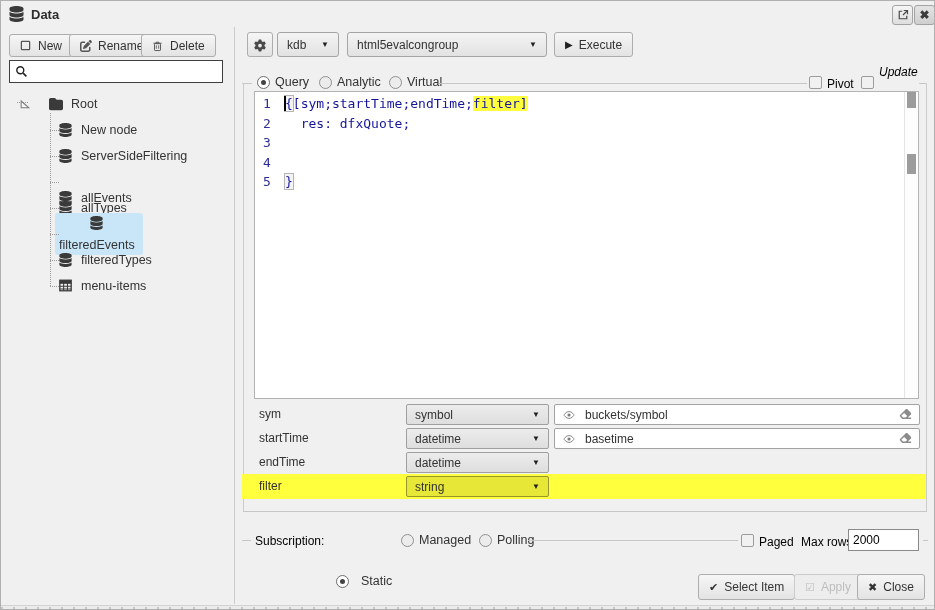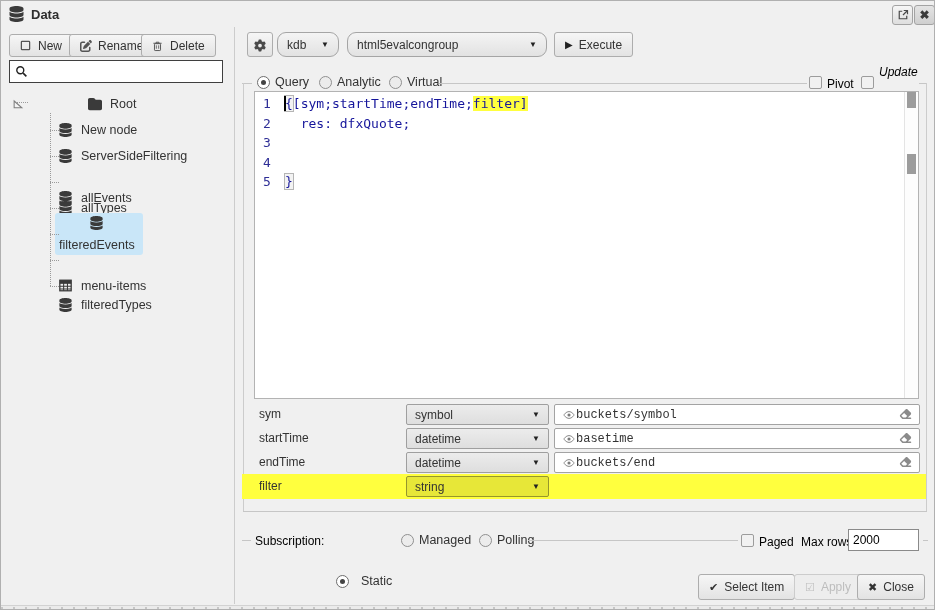--- a/index.html
+++ b/index.html
@@ -19,21 +19,21 @@
   .winbtn.close { background:linear-gradient(#e4e4e4,#cfcfcf); font-weight:bold; }
   .winbtn.close span { font-size:12px; color:#3a3a3a; }
   
   .btn { position:absolute; display:inline-flex; align-items:center; gap:6px; padding:0 10px; height:23px;
          background:linear-gradient(#f6f6f6,#e3e3e3); border:1px solid #adadad; border-radius:3px;
          font-size:12px; color:#333; white-space:nowrap; }
   .btn .ic { display:inline-flex; width:12px; height:12px; }
   .btn.disabled { color:#b3b3b3; border-color:#cccccc; background:#ededed; }
   .btn.disabled svg path, .btn.disabled span { color:#bdbdbd; fill:#bdbdbd; }
   .select { position:absolute; height:25px; background:linear-gradient(#f4f4f4,#e2e2e2); border:1px solid #a5a5a5;
-            border-radius:9px; display:flex; align-items:center; padding:0 9px; font-size:12px; color:#333; }
+            border-radius:3px; display:flex; align-items:center; padding:0 9px; font-size:12px; color:#333; }
   .select .caret { margin-left:auto; font-size:8px; color:#222; padding-left:10px; }
   .radio { width:13px; height:13px; border-radius:50%; border:1px solid #909090; background:#ececec; display:inline-block; position:relative; flex:none; }
   .radio.checked { background:#fff; border-color:#6d6d6d; }
   .radio.checked::after { content:''; position:absolute; left:3px; top:3px; width:5px; height:5px; border-radius:50%; background:#444; }
   .checkbox { width:13px; height:13px; border:1px solid #9c9c9c; background:#f1f1f1; border-radius:2px; display:inline-block; flex:none; }
   .hline { position:absolute; height:1px; background:#c6c6c6; }
   .vline { position:absolute; width:1px; background:#cccccc; }
   .lbl { position:absolute; font-size:12px; color:#000000; white-space:nowrap; }
   
   .search-box { position:absolute; left:8px; top:59px; width:214px; height:23px; background:#fff;
@@ -58,21 +58,21 @@
   .editor-scroll { position:absolute; right:0; top:0; width:14px; height:100%; background:#fdfdfd; border-left:1px solid #e4e4e4; }
   .sb-marker { position:absolute; left:2px; width:9px; background:#9c9c9c; }
   
   .param-row { position:absolute; left:241px; width:684px; height:25px; }
   .param-row.hlrow { background:#ffff3e; }
   .param-name { position:absolute; left:17px; top:0; line-height:25px; font-size:12px; color:#333; }
   .pdrop { position:absolute; left:164px; top:2px; width:143px; height:21px; background:linear-gradient(#ececec,#dedede);
            border:1px solid #9f9f9f; border-radius:2px; display:flex; align-items:center; padding:0 8px; font-size:12px; }
   .pdrop .caret { margin-left:auto; font-size:8px; color:#222; }
   .pval { position:absolute; left:312px; top:2px; width:366px; height:21px; background:#fff; border:1px solid #a3a3a3;
-          border-radius:2px; display:flex; align-items:center; padding:0 7px; font-size:12px;font-family:Liberation Mono, monospace; }
+          border-radius:2px; display:flex; align-items:center; padding:0 7px; gap:9px; font-size:12px; }
   .pval .eraser { margin-left:auto; display:inline-flex; width:13px; height:13px; }
   .param-row.hlrow .pdrop { background:#e7e738; border-color:#96962c; }
   .param-row.hlrow .pval  { background:#ffff55; border-color:#b0b036; }
   
   .bottom-strip { position:absolute; left:0; top:604px; width:935px; height:6px; background:#ebebeb; border-top:1px solid #d2d2d2; }
   .bottom-strip::after { content:''; position:absolute; left:0; top:1px; width:100%; height:2px; opacity:.55;
     background:repeating-linear-gradient(90deg,#a8a8a8 0 2px,transparent 2px 12px); }
   .iconsvg { display:inline-flex; }
 </style>
 </head>
@@ -133,21 +133,21 @@
           <circle cx="6.5" cy="6.5" r="4.3" fill="none" stroke="#222" stroke-width="1.7"></circle>
           <path stroke="#222" stroke-width="1.9" d="M10 10l4 4"></path>
         </svg>
     </span>
     <input value="" style="">
   </div>
 
   <div>
     <span class="dot-v" style="left:49px; top:112px; height:173px;"></span>
     <span class="dot-h" style="left:16px; top:101px; width:11px;"></span>
-    <div class="tree-row" style="top:90px; left:11px;gap:46px;">
+    <div class="tree-row" style="top:90px; left:18px;">
       <span class="iconsvg" style="width:12px;height:12px;margin-right:14px;">
         <svg viewBox="0 0 14 14" width="12" height="12">
             <path d="M2.5 3.5 L11.5 11.5 L2.5 11.5 Z" fill="#f4f4f4" stroke="#7d7d7d" stroke-width="1.2"></path>
           </svg>
       </span>
       <span class="tree-sel">
         <span class="tree-icon">
           <svg viewBox="0 0 512 512" width="15" height="14">
               <path fill="#3a3a3a" d="M64 480H448c35.3 0 64-28.7 64-64V160c0-35.3-28.7-64-64-64H288c-10.1 0-19.6-4.7-25.6-12.8L243.2 57.6C231.1 41.5 212.1 32 192 32H64C28.7 32 0 60.7 0 96V416c0 35.3 28.7 64 64 64z"></path>
             </svg>
@@ -204,21 +204,21 @@
     <span class="tree-sel selected">
       <span class="tree-icon">
               <svg viewBox="0 0 448 512" width="13" height="14">
                 <path fill="#3a3a3a" d="M448 80v48c0 44.2-100.3 80-224 80S0 172.2 0 128V80C0 35.8 100.3 0 224 0s224 35.8 224 80zM393.2 214.7c20.8-7.4 39.9-16.9 54.8-28.6V288c0 44.2-100.3 80-224 80S0 332.2 0 288V186.1c14.9 11.8 34 21.2 54.8 28.6C99.7 230.7 159.5 240 224 240s124.3-9.3 169.2-25.3zM0 346.1c14.9 11.8 34 21.2 54.8 28.6C99.7 390.7 159.5 400 224 400s124.3-9.3 169.2-25.3c20.8-7.4 39.9-16.9 54.8-28.6V432c0 44.2-100.3 80-224 80S0 476.2 0 432V346.1z"></path>
               </svg>
             </span>
       <span class="tree-label">filteredEvents</span>
     </span>
   </div>
 <span class="dot-h" style="left: 49px; top: 233px; width: 9px;"></span>
-  <div class="tree-row" style="top: 246px; left: 54px; margin-top: 45px;">
+  <div class="tree-row" style="top: 246px; left: 54px;">
     <span class="tree-sel">
       <span class="tree-icon">
               <svg viewBox="0 0 448 512" width="13" height="14">
                 <path fill="#3a3a3a" d="M448 80v48c0 44.2-100.3 80-224 80S0 172.2 0 128V80C0 35.8 100.3 0 224 0s224 35.8 224 80zM393.2 214.7c20.8-7.4 39.9-16.9 54.8-28.6V288c0 44.2-100.3 80-224 80S0 332.2 0 288V186.1c14.9 11.8 34 21.2 54.8 28.6C99.7 230.7 159.5 240 224 240s124.3-9.3 169.2-25.3zM0 346.1c14.9 11.8 34 21.2 54.8 28.6C99.7 390.7 159.5 400 224 400s124.3-9.3 169.2-25.3c20.8-7.4 39.9-16.9 54.8-28.6V432c0 44.2-100.3 80-224 80S0 476.2 0 432V346.1z"></path>
               </svg>
             </span>
       <span class="tree-label">filteredTypes</span>
     </span>
   </div>
 <span class="dot-h" style="left: 49px; top: 259px; width: 9px;"></span>
@@ -363,34 +363,20 @@
       </span>
     </div>
   </div>
 
   <div class="param-row" style="top: 449px;">
     <span class="param-name">endTime</span>
     <div class="pdrop">
       <span class="ptype">datetime</span>
       <span class="caret">▼</span>
     </div>
-    <div class="pval">
-      <span class="iconsvg">
-        <svg viewBox="0 0 16 16" width="14" height="12">
-              <path d="M1.2 8S3.9 3.4 8 3.4 14.8 8 14.8 8 12.1 12.6 8 12.6 1.2 8 1.2 8z" fill="none" stroke="#7a7a7a" stroke-width="1.2"></path>
-              <circle cx="8" cy="8" r="2.1" fill="#7a7a7a"></circle>
-            </svg>
-      </span>
-      <span class="pvtext">buckets/end</span>
-      <span class="eraser">
-        <svg viewBox="0 0 576 512" width="13" height="12">
-              <path fill="#8b8b8b" d="M290.7 57.4L57.4 290.7c-25 25-25 65.5 0 90.5l80 80c12 12 28.3 18.7 45.3 18.7H288h9.4H512c17.7 0 32-14.3 32-32s-14.3-32-32-32H387.9L518.6 285.3c25-25 25-65.5 0-90.5L381.3 57.4c-25-25-65.5-25-90.5 0zM297.4 416H288l-105.4 0-80-80L227.3 211.3 364.7 348.7 297.4 416z"></path>
-            </svg>
-      </span>
-    </div>
   </div>
 
   <div class="param-row hlrow" style="top: 473px;">
     <span class="param-name">filter</span>
     <div class="pdrop">
       <span class="ptype">string</span>
       <span class="caret">▼</span>
     </div>
   </div>
 </div>

